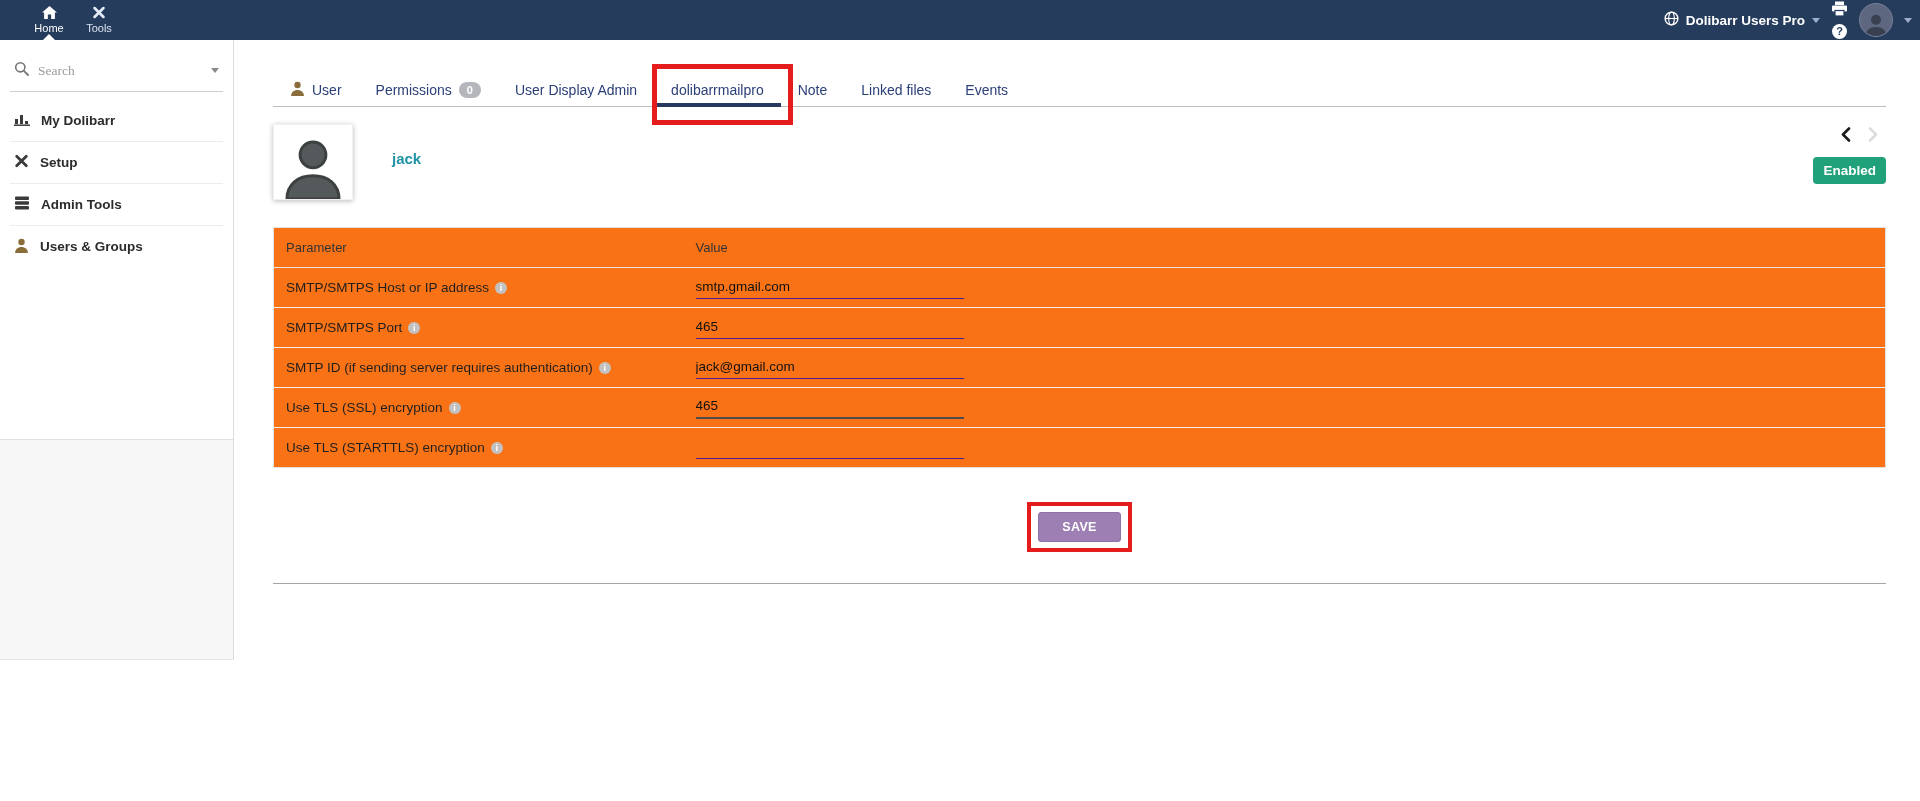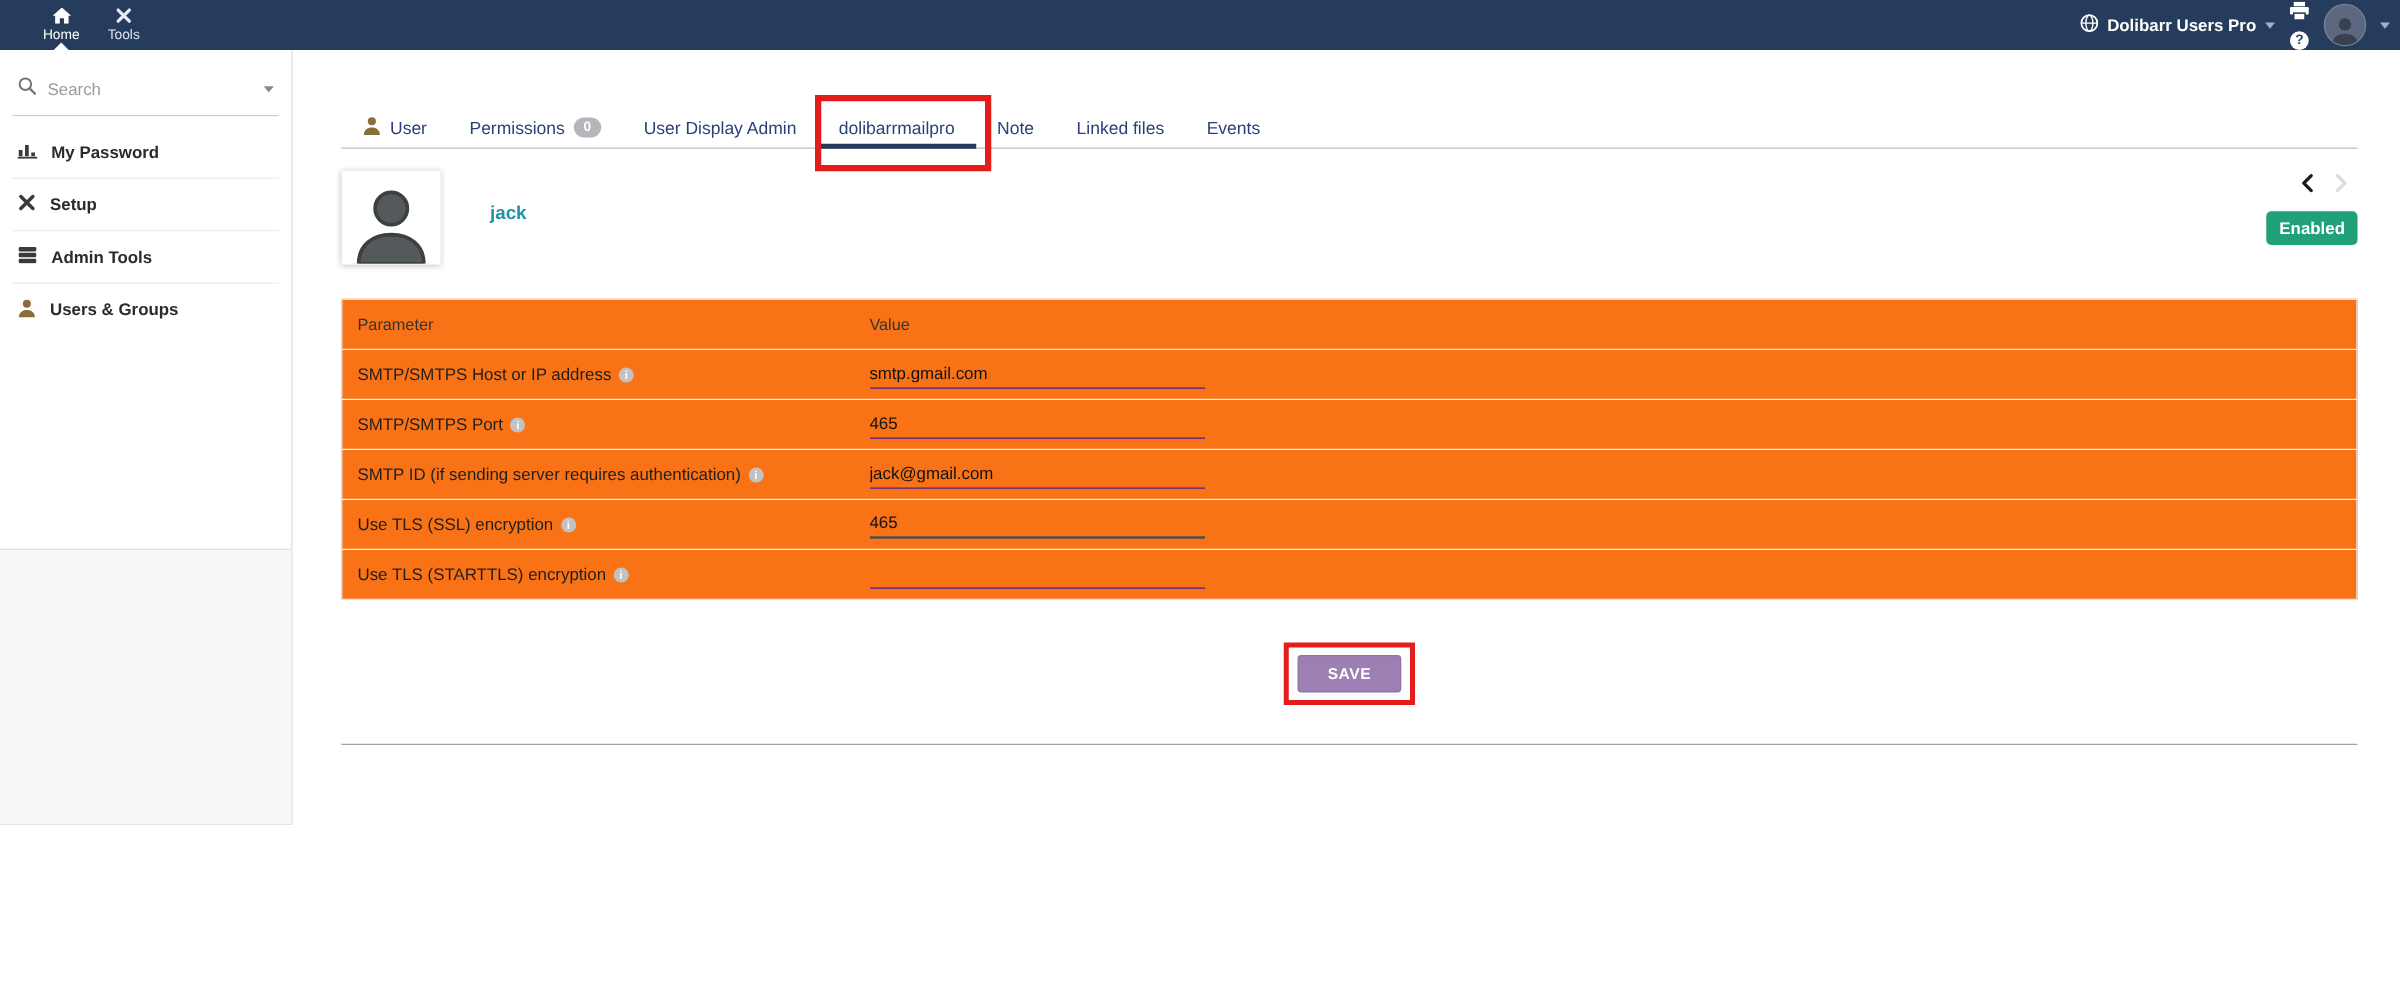--- a/index.html
+++ b/index.html
@@ -16,33 +16,33 @@
   .topbar-right { margin-left:auto; display:flex; align-items:center; gap:11px; padding-right:8px; }
   .app-title { display:flex; align-items:center; gap:7px; color:#fff; font-weight:700; font-size:13.5px; cursor:pointer; }
   .caret-down { width:0; height:0; border-left:4.5px solid transparent; border-right:4.5px solid transparent; border-top:5.5px solid #9fb0cd; }
   .icon-stack { display:flex; flex-direction:column; align-items:center; gap:3px; }
   .q-circle { width:15px; height:15px; border-radius:50%; background:#fff; color:#263c5c; font-size:11px; font-weight:700; line-height:15px; text-align:center; cursor:pointer; }
   .tb-avatar { width:34px; height:34px; border-radius:50%; background:#5d6880; border:1px solid #76819a; display:flex; align-items:flex-end; justify-content:center; overflow:hidden; cursor:pointer; }
 
   
   .sidebar { position:absolute; top:40px; left:0; width:234px; height:620px; background:#fff; border-right:1px solid #dcdcdc; border-bottom:1px solid #e4e4e4; }
   .search-row { display:flex; align-items:center; gap:9px; margin:0 10px; padding:21px 4px 11px; border-bottom:1px solid #cfcfcf; }
-  .search-input { flex:1; min-width:0; border:none; outline:none; font-size:13.5px; color:#444; background:transparent; font-family:Liberation Sans, sans-serif; }
+  .search-input { flex:1; min-width:0; border:none; outline:none; font-size:13.5px; color:#444; background:transparent; font-family:Liberation Serif, serif; }
   .search-input::placeholder { color:#9b9b9b; }
   .search-caret { width:0; height:0; border-left:4px solid transparent; border-right:4px solid transparent; border-top:5px solid #8a8a8a; }
   .nav-sections { margin-top:8px; }
   .nav-item { display:flex; align-items:center; gap:11px; height:41px; padding-left:14px; font-size:13.5px; font-weight:700; color:#2b2b2b; cursor:pointer; }
   .nav-divider { height:1px; background:#ececec; margin:0 10px; }
   .tree { padding-left:12px; font-size:13px; color:#3f3f3f; }
   .tree-item { line-height:24.5px; cursor:pointer; }
   .tree-item.lvl1 { padding-left:10px; }
   .sidebar-footer { position:absolute; left:0; right:0; top:399px; bottom:0; background:#f7f7f7; border-top:1px solid #e2e2e2; }
 
   
-  .main { position:absolute; left:234px; top:52px; width:1686px; padding:0 34px 0 39px; }
+  .main { position:absolute; left:234px; top:40px; width:1686px; padding:0 34px 0 39px; }
 
   .tabbar { position:relative; margin-top:33px; height:34px; display:flex; align-items:stretch; border-bottom:1px solid #bdbdbd; }
   .tab { position:relative; display:flex; align-items:center; gap:7px; padding:0 17px; font-size:14px; font-weight:500; color:#2a3f77; cursor:pointer; white-space:nowrap; }
   .tab.active::after { content:""; position:absolute; left:0; right:0; bottom:-1px; height:4px; background:#26395e; }
   .badge-zero { background:#b4b6bb; color:#fff; font-size:11px; font-weight:700; border-radius:9px; padding:2px 8px; line-height:12px; }
   .tab-annotation { position:absolute; left:-2px; top:-9px; width:calc(100% + 14px); height:61px; border:5px solid #e41c1c; z-index:10; pointer-events:none; }
 
   .banner { position:relative; margin-top:17px; height:76px; }
   .photo-card { position:absolute; left:0; top:0; width:80px; height:76px; background:#fff; border:1px solid #f1f1f1; box-shadow:0 1px 5px rgba(0,0,0,.28); display:flex; align-items:flex-end; justify-content:center; overflow:hidden; }
   .user-name { position:absolute; left:119px; top:26px; color:#2093a4; font-weight:700; font-size:15px; cursor:pointer; }
@@ -135,21 +135,21 @@
   <nav class="nav-sections">
     <div class="nav-item">
       <span>
         <svg width="16" height="14" viewBox="0 0 16 14">
             <rect x="1" y="7" width="3" height="5" fill="#3a3a3a"></rect>
             <rect x="6" y="3" width="3" height="9" fill="#3a3a3a"></rect>
             <rect x="11" y="9" width="3" height="3" fill="#3a3a3a"></rect>
             <line x1="0" y1="13.2" x2="16" y2="13.2" stroke="#3a3a3a" stroke-width="1.5"></line>
           </svg>
       </span>
-      <span>My Password</span>
+      <span>My Dolibarr</span>
     </div>
     <div class="nav-divider"></div>
     <div class="nav-item">
       <span>
         <svg width="15" height="14" viewBox="0 0 16 16">
             <path d="M2.5 2.5 L13.5 13.5 M13.5 2.5 L2.5 13.5" stroke="#3a3a3a" stroke-width="3.2" stroke-linecap="round" fill="none"></path>
           </svg>
       </span>
       <span>Setup</span>
     </div>

